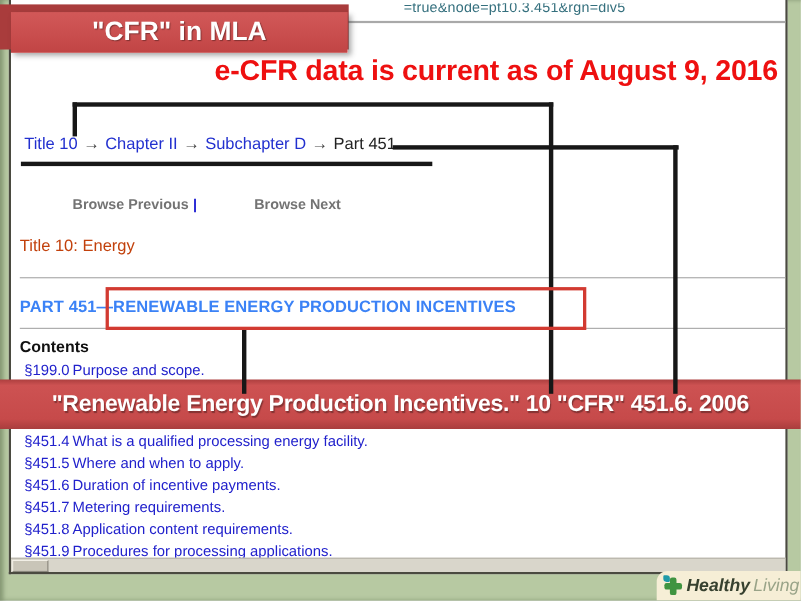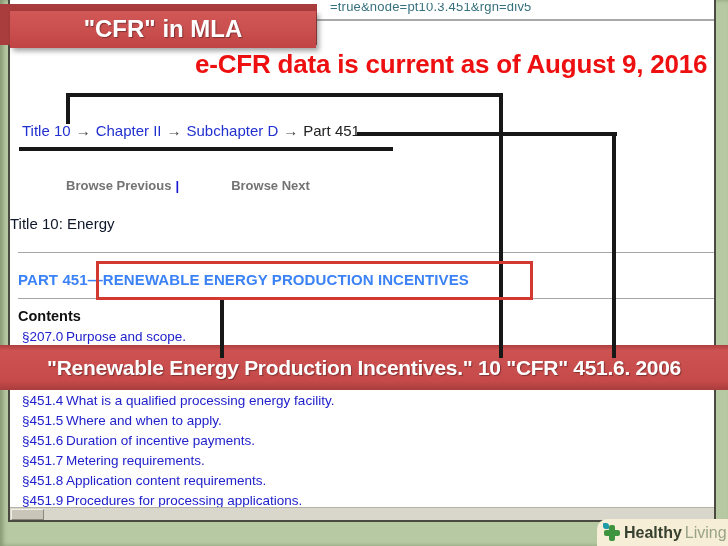--- a/index.html
+++ b/index.html
@@ -6,36 +6,36 @@
   html,body { width:728px; height:546px; }
   body { font-family:"Liberation Sans", sans-serif; }
   .stage { position:relative; width:728px; height:546px; background:#b7c9a2; overflow:hidden;
            box-shadow: inset 3px 0 4px rgba(40,60,30,.35); }
 
   
   .window { position:absolute; left:8px; top:0; width:708px; height:522px;
             background:#fff; border:2px solid #4a4a40; border-top:none; z-index:1; }
 
   .url-clip { position:absolute; left:320px; top:3px; height:15px; width:300px; overflow:hidden; }
-  .url-clip span { display:block; margin-top:-4px; font-size:13px; color:#35707e; letter-spacing:.2px; }
+  .url-clip span { display:block; margin-top:-4px; font-size:13px; color:#35707e; letter-spacing:.2px;margin-left:37px; }
   .addr-line { position:absolute; left:0; right:0; top:19px; height:2px; background:#a9a9a9; }
 
   .notice { position:absolute; left:185px; top:49px; font-size:26px; font-weight:bold;
             color:#ee1010; letter-spacing:-.2px; white-space:nowrap; }
 
   .crumbs { position:absolute; left:12px; top:122px; font-size:15px; white-space:nowrap; }
   .crumbs a { color:#2230cf; text-decoration:none; }
   .crumbs .sep { color:#444; padding:0 5px; }
   .crumbs .current { color:#222; }
 
   .browse { position:absolute; left:8px; top:178px; font-size:13px; font-weight:bold; color:#1717d1; }
   .browse a { color:#737373; text-decoration:none;padding-left:48px; }
   .browse .div { padding:0 4px; }
 
-  .pgtitle { position:absolute; left:0; top:215px; font-size:15px; color:#0f172a; }
+  .pgtitle { position:absolute; left:8px; top:215px; font-size:15px; color:#c2410c; }
 
   .hr { position:absolute; left:8px; width:696px; height:1px; background:#a6a6a6; }
   .hr1 { top:252px; } .hr2 { top:298px; }
 
   .part-h { position:absolute; left:8px; top:271px; font-size:15px; font-weight:bold; color:#3b82f6; white-space:nowrap; letter-spacing:.1px; }
 
   .contents-h { position:absolute; left:8px; top:308px; font-size:14.5px; font-weight:bold; color:#111; }
 
   .sec-item { font-size:13.5px; color:#2121cc; white-space:nowrap; }
   .sec-item .sec { display:inline-block; width:44px; }
@@ -73,21 +73,21 @@
                      background:#a93c3c; z-index:8; }
   .cfr-banner { position:absolute; left:10px; top:11px; width:306px; height:37px; z-index:9;
                 background:linear-gradient(#d25858 0%, #c94e4e 55%, #c14444 100%);
                 box-shadow:3px 3px 5px rgba(50,50,50,.45);
                 color:#fff; font-weight:bold; font-size:24px; line-height:36px; text-align:center;
                 text-shadow:1px 1px 1px rgba(0,0,0,.35); }
 
   
   .hl-logo { position:absolute; left:597px; top:519px; width:131px; height:27px; z-index:10;
              background:#f6eed6; border-top-left-radius:10px;
-             display:flex; align-items:center; padding-left:6px; }
+             display:flex; align-items:center; padding-left:6px;font-style:italic; }
   .hl-icon { position:relative; width:18px; height:18px; margin-right:3px; flex:0 0 auto; }
   .hl-icon .vbar { position:absolute; left:6px; top:1px; width:6px; height:16px; background:#3f9440; border-radius:2px; }
   .hl-icon .hbar { position:absolute; left:1px; top:6px; width:16px; height:6px; background:#3f9440; border-radius:2px; }
   .hl-icon .leaf { position:absolute; left:0; top:-1px; width:6px; height:6px; background:#1f9aa8; border-radius:1px 3px 1px 3px; }
   .hl-bold  { font-size:16px; font-weight:bold; color:#37412f; }
   .hl-light { font-size:16px; color:#99a388; margin-left:3px; }
 </style>
 </head>
 <body>
 
@@ -114,21 +114,21 @@
 
     <div class="hr hr1"></div>
 
     <div class="part-h"><span>PART 451—</span><span>RENEWABLE ENERGY PRODUCTION INCENTIVES</span></div>
 
     <div class="hr hr2"></div>
 
     <div class="contents-h">Contents</div>
 
     <div class="sec-item sec-first">
-      <span class="sec">§207.0</span><span>Purpose and scope.</span>
+      <span class="sec">§199.0</span><span>Purpose and scope.</span>
     </div>
 
     <div class="sec-list">
       <div class="sec-item"><span class="sec">§451.4</span><span>What is a qualified processing energy facility.</span></div>
       <div class="sec-item"><span class="sec">§451.5</span><span>Where and when to apply.</span></div>
       <div class="sec-item"><span class="sec">§451.6</span><span>Duration of incentive payments.</span></div>
       <div class="sec-item"><span class="sec">§451.7</span><span>Metering requirements.</span></div>
       <div class="sec-item"><span class="sec">§451.8</span><span>Application content requirements.</span></div>
       <div class="sec-item"><span class="sec">§451.9</span><span>Procedures for processing applications.</span></div>
     </div>

